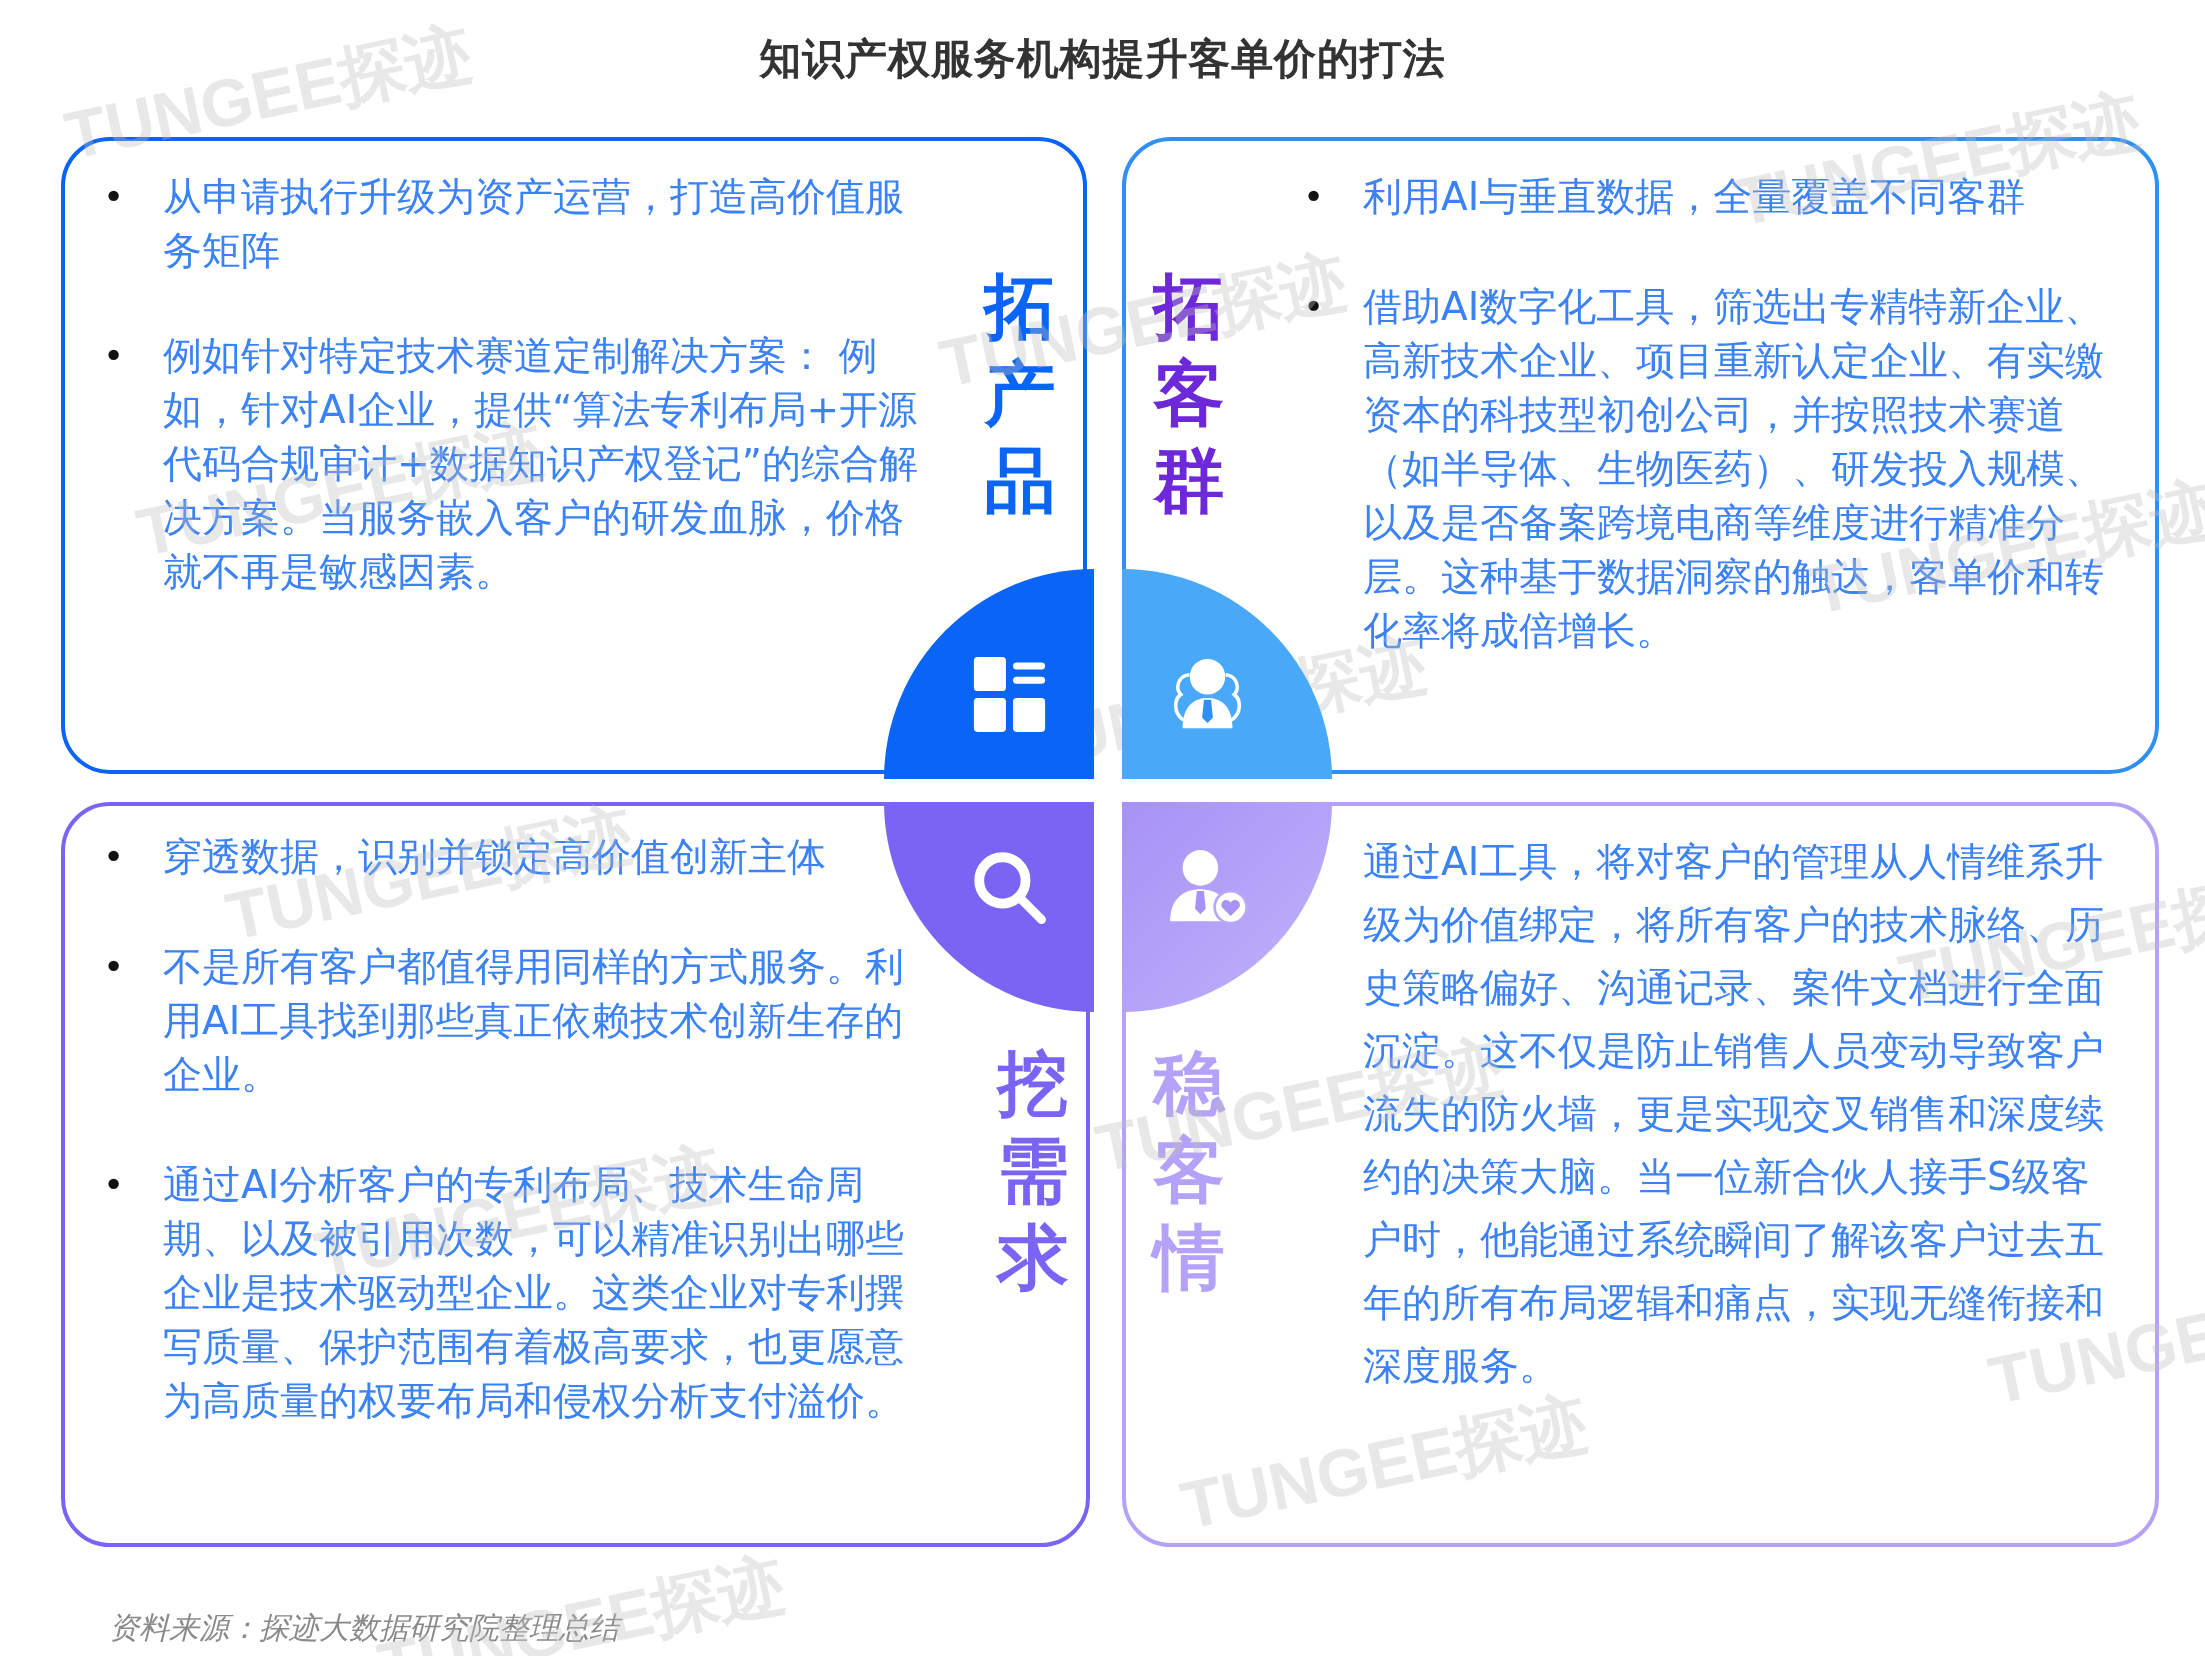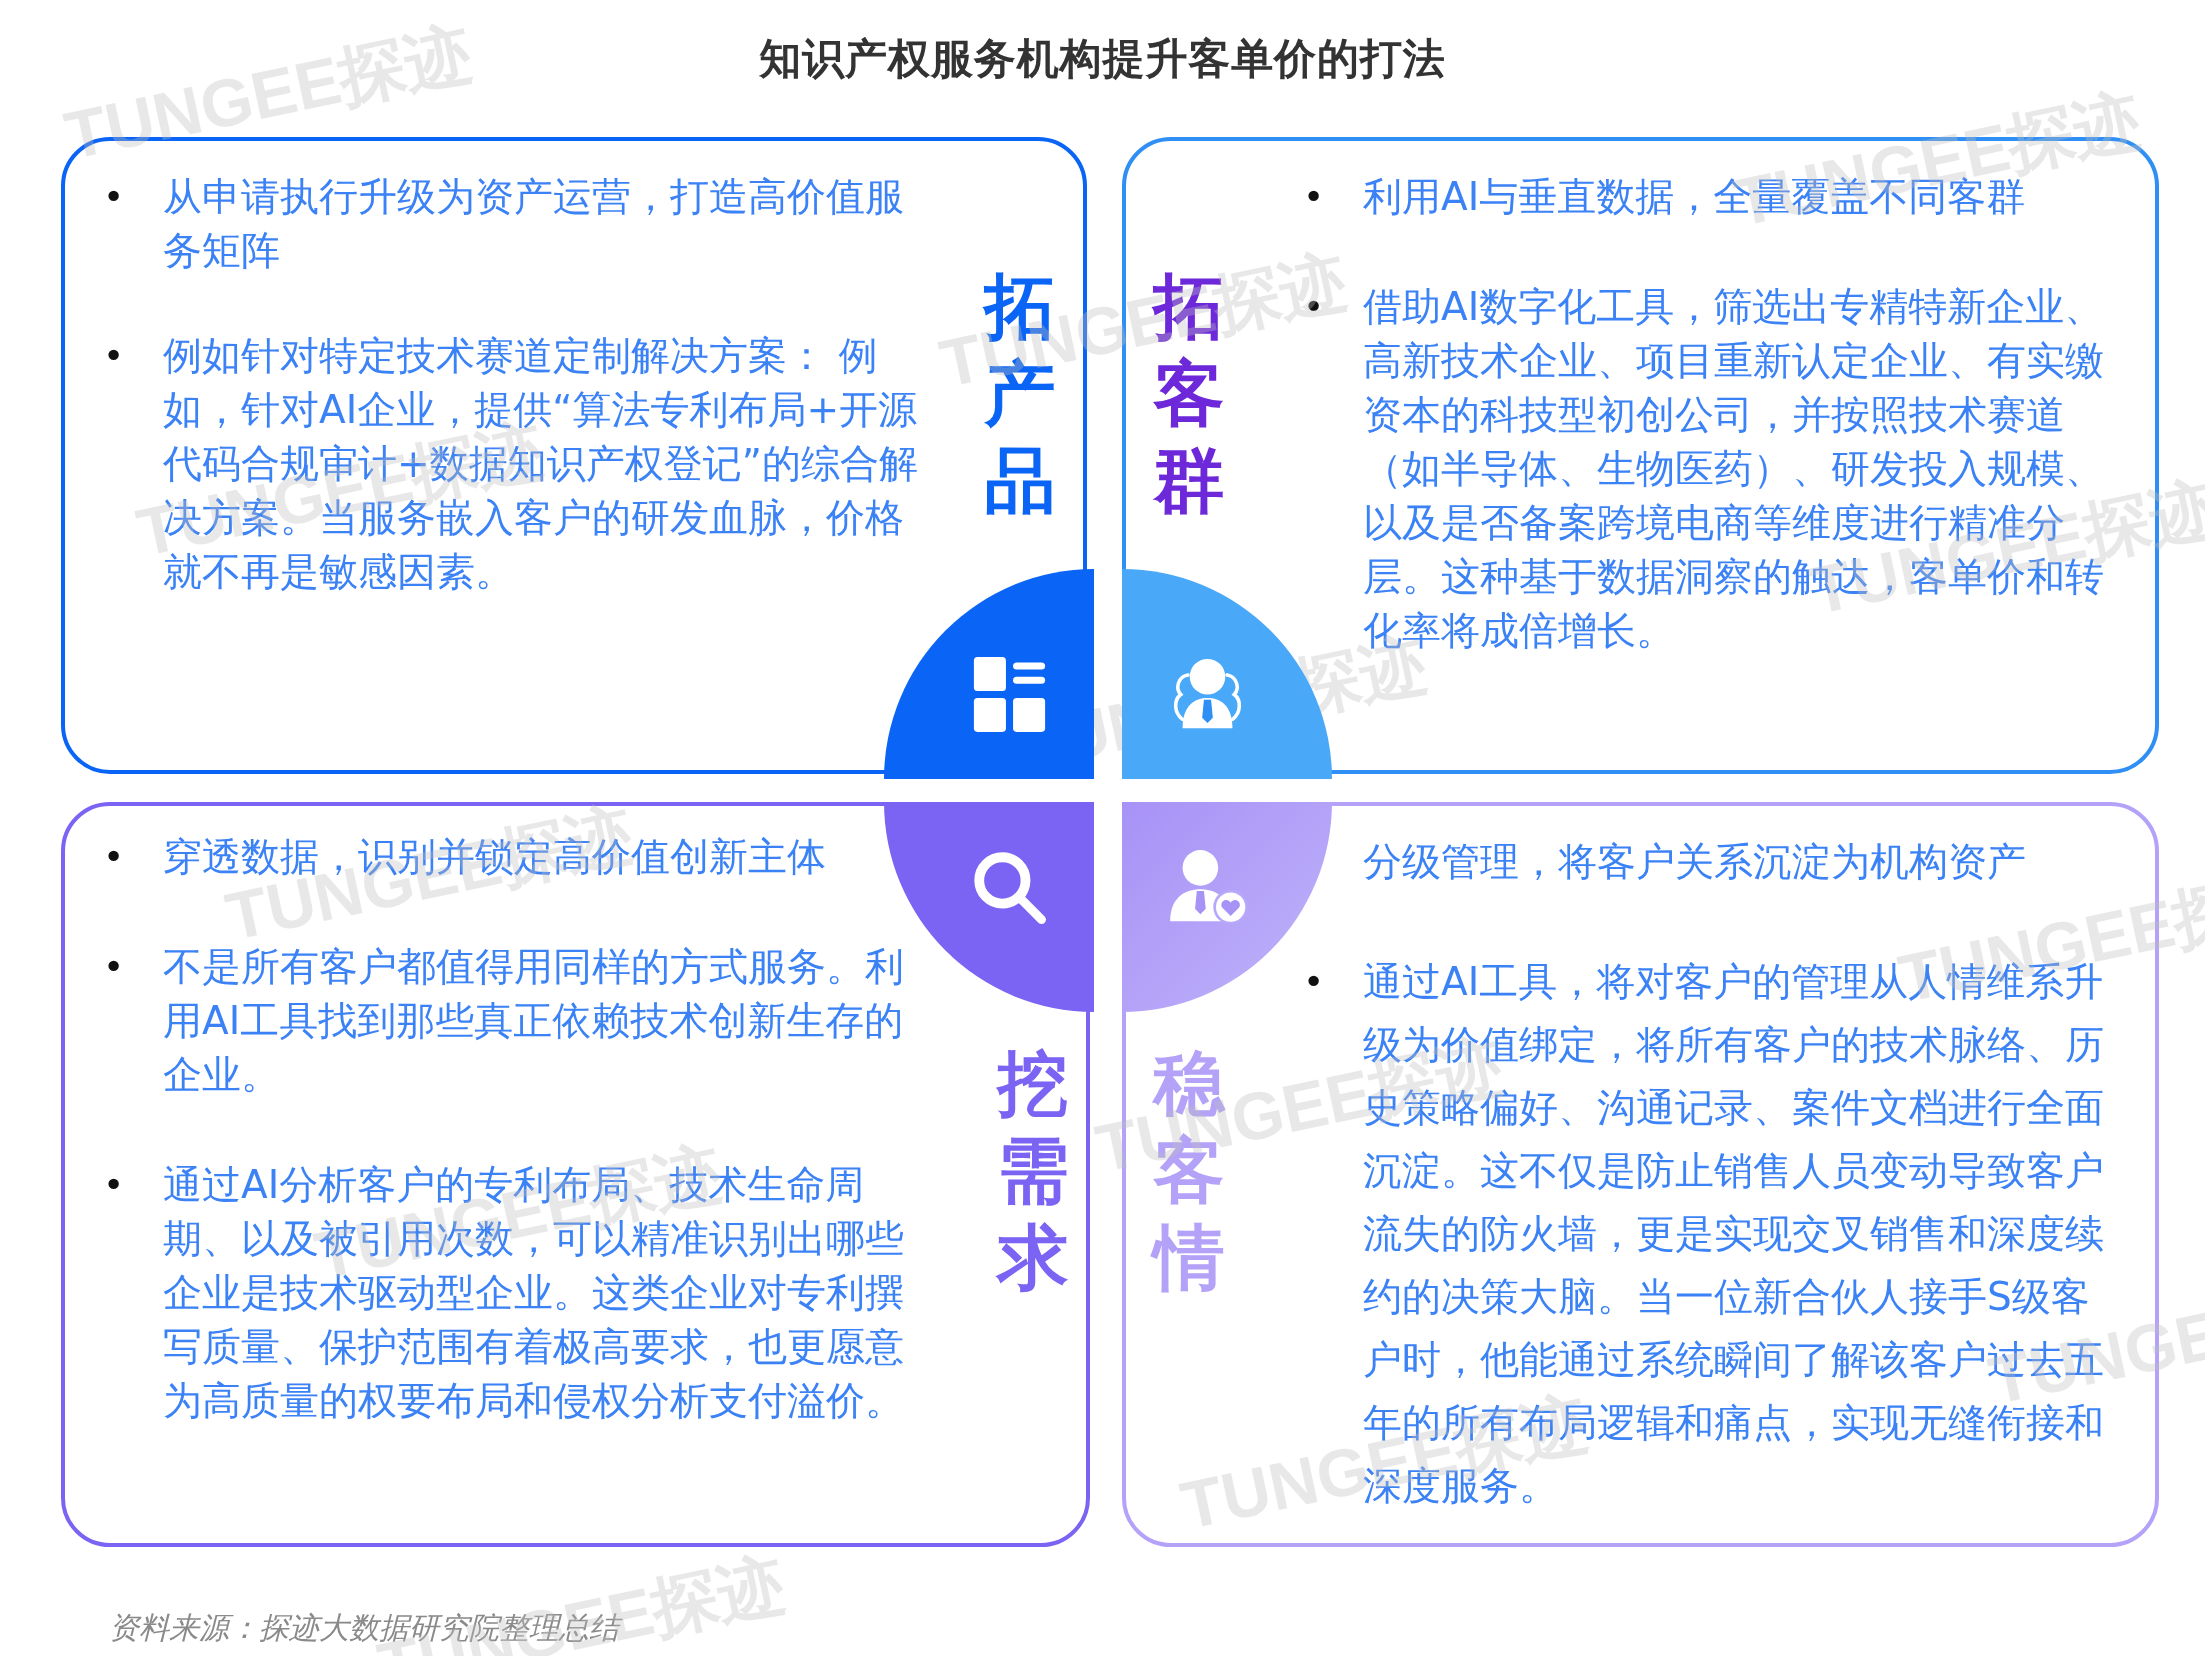--- a/index.html
+++ b/index.html
@@ -104,21 +104,20 @@
 <ul class="bullets tr-list">
   <li>利用AI与垂直数据，全量覆盖不同客群</li>
   <li>借助AI数字化工具，筛选出专精特新企业、高新技术企业、项目重新认定企业、有实缴资本的科技型初创公司，并按照技术赛道（如半导体、生物医药）、研发投入规模、以及是否备案跨境电商等维度进行精准分层。这种基于数据洞察的触达，客单价和转化率将成倍增长。</li>
 </ul>
 <ul class="bullets bl-list">
   <li>穿透数据，识别并锁定高价值创新主体</li>
   <li>不是所有客户都值得用同样的方式服务。利用AI工具找到那些真正依赖技术创新生存的企业。</li>
   <li>通过AI分析客户的专利布局、技术生命周期、以及被引用次数，可以精准识别出哪些企业是技术驱动型企业。这类企业对专利撰写质量、保护范围有着极高要求，也更愿意为高质量的权要布局和侵权分析支付溢价。</li>
 </ul>
 <ul class="bullets br-list">
-  <li>分级管理，将客户关系沉淀为机构资产</li>
   <li>通过AI工具，将对客户的管理从人情维系升级为价值绑定，将所有客户的技术脉络、历史策略偏好、沟通记录、案件文档进行全面沉淀。这不仅是防止销售人员变动导致客户流失的防火墙，更是实现交叉销售和深度续约的决策大脑。当一位新合伙人接手S级客户时，他能通过系统瞬间了解该客户过去五年的所有布局逻辑和痛点，实现无缝衔接和深度服务。</li>
 </ul>
 
 <div class="label tl">拓产品</div>
 <div class="label tr">拓客群</div>
 <div class="label bl">挖需求</div>
 <div class="label br">稳客情</div>
 
 <div class="quad tl">
   <svg viewBox="0 0 100 100">

